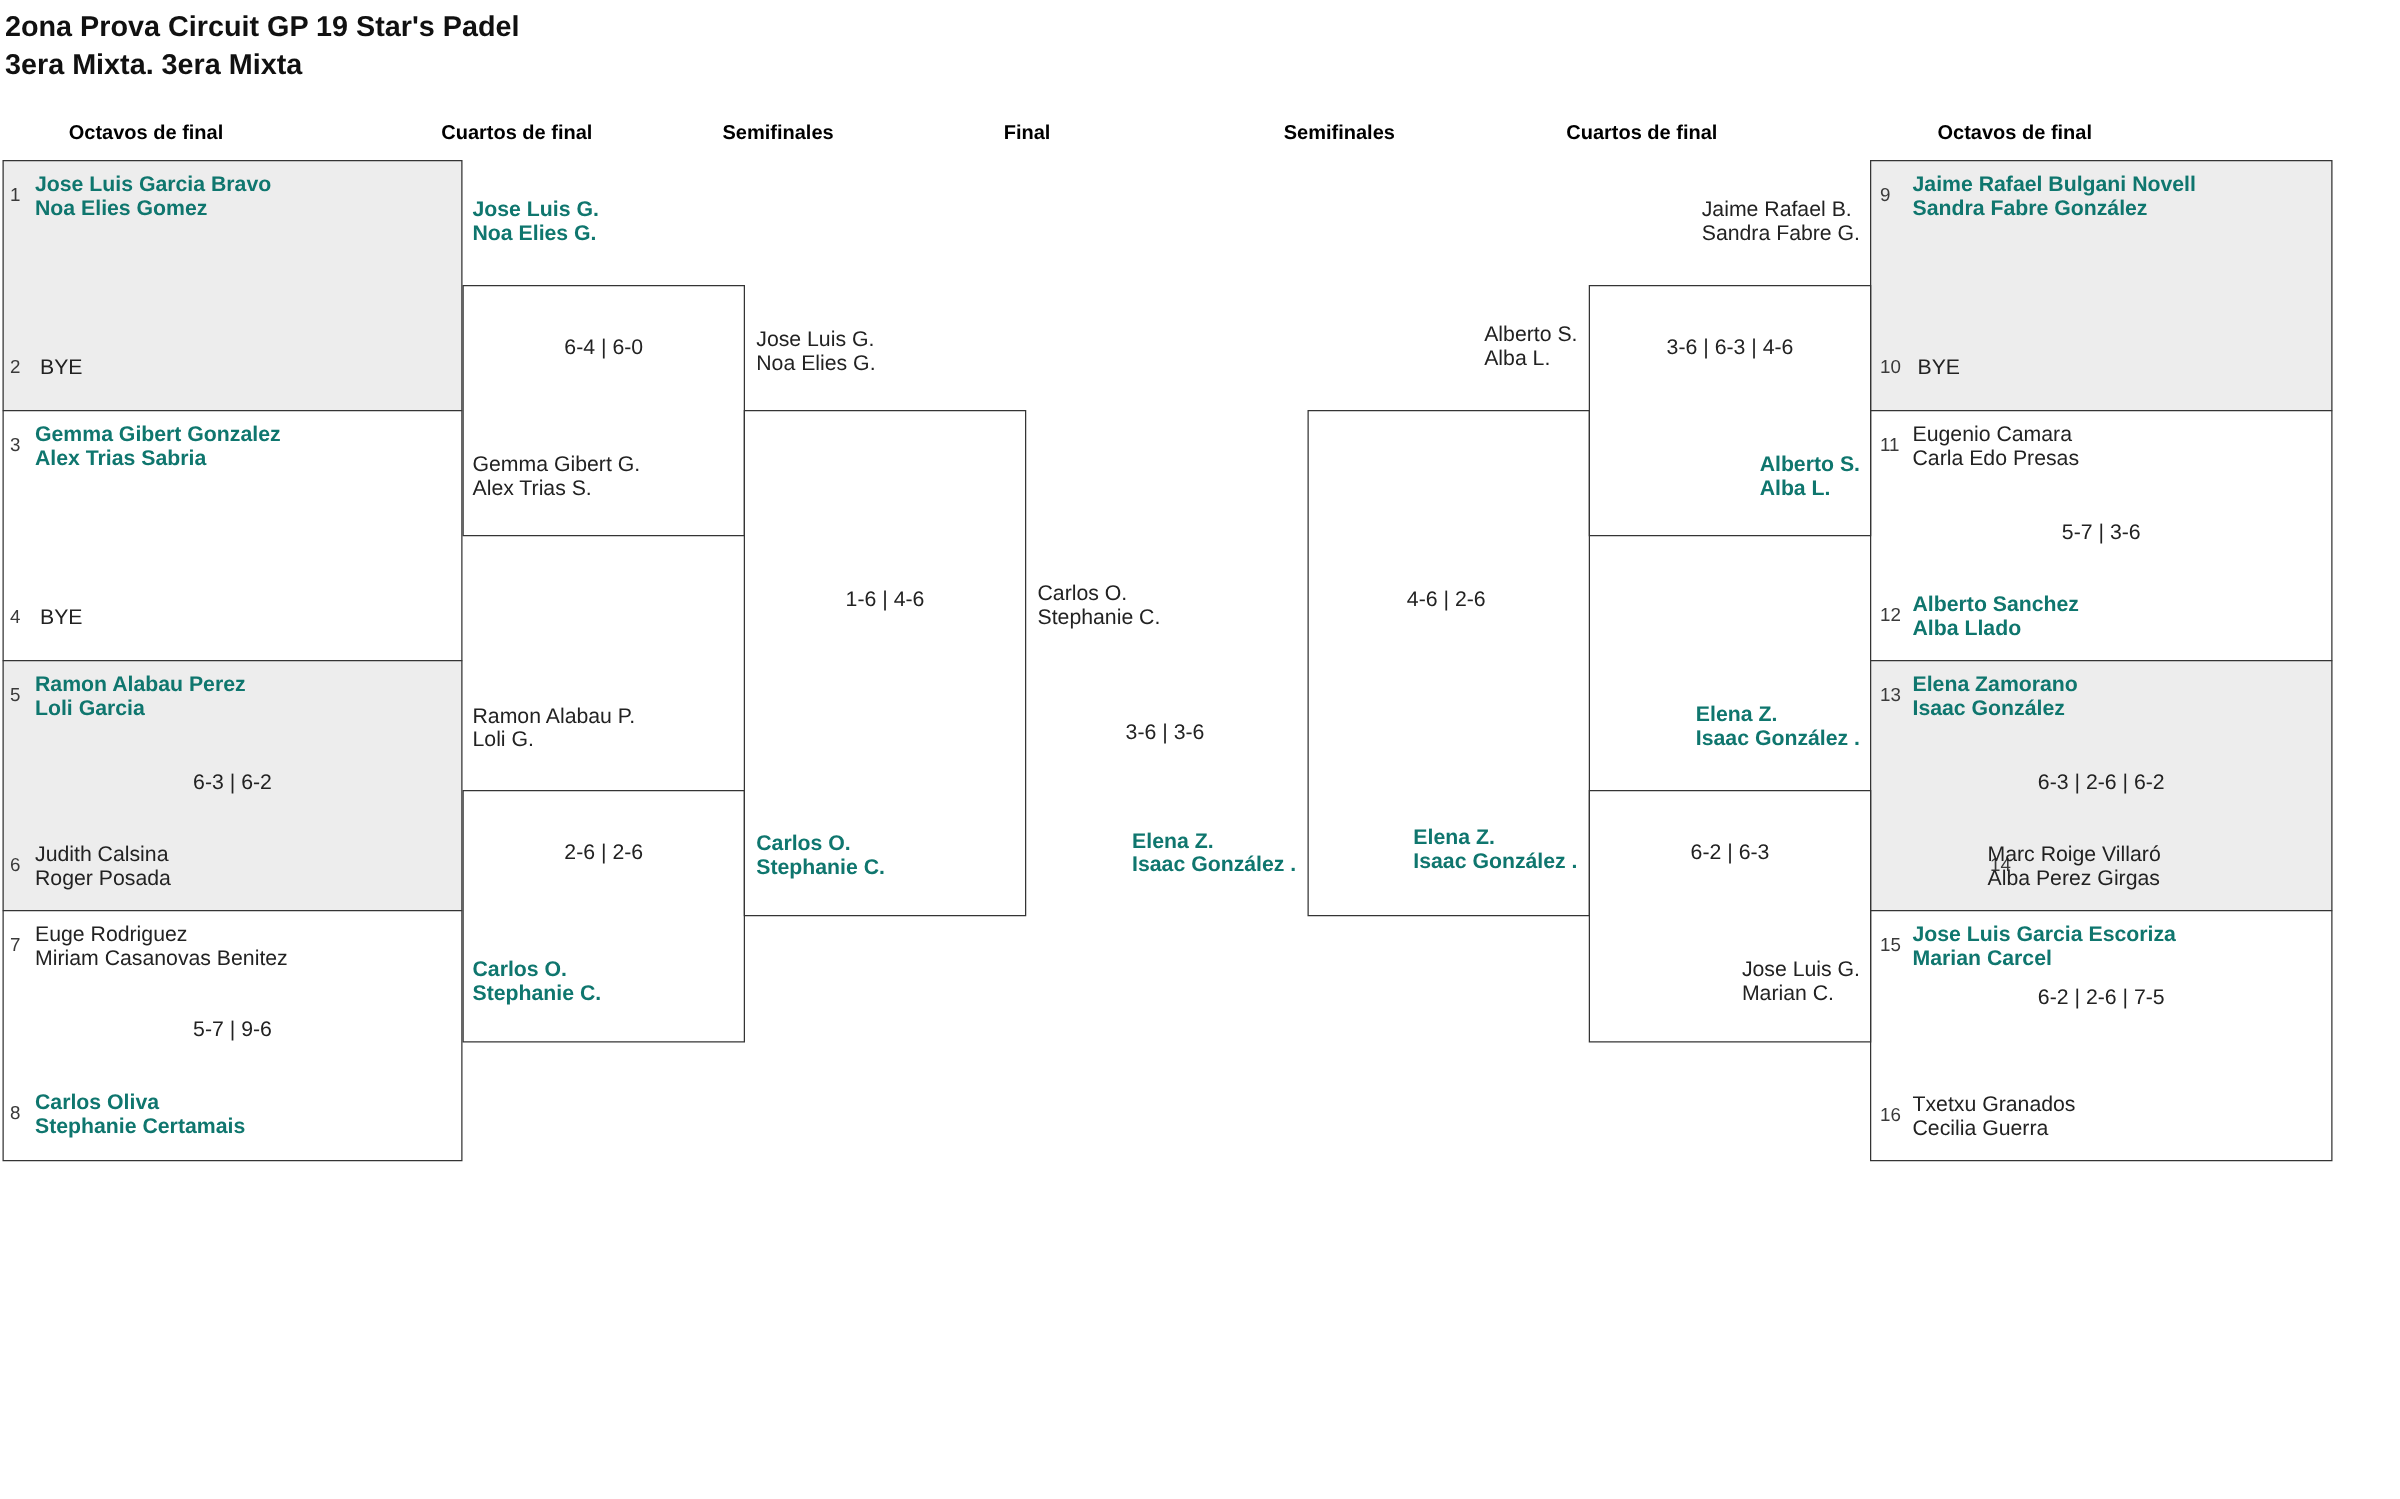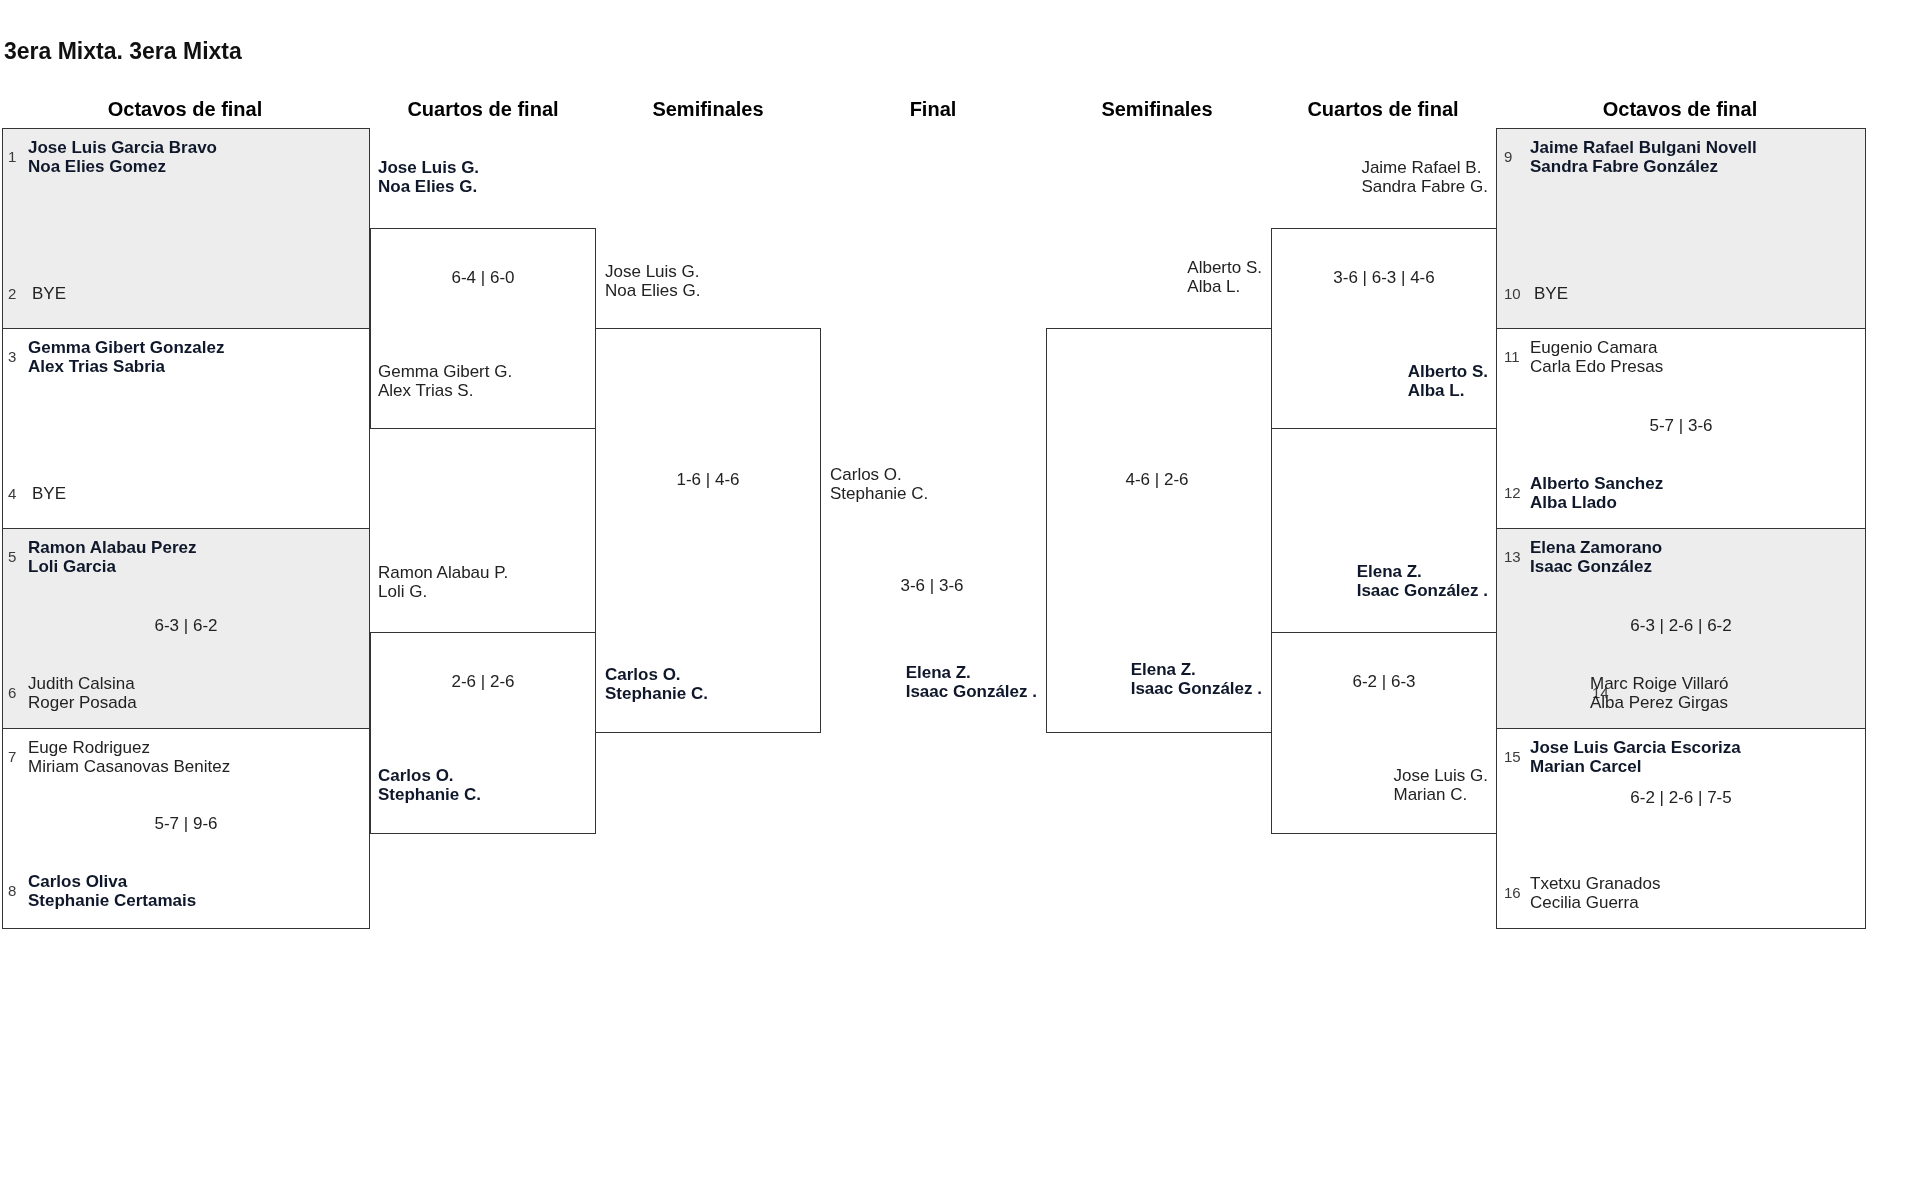--- a/index.html
+++ b/index.html
@@ -1,38 +1,39 @@
 <!DOCTYPE html>
 <html><head>
 <meta charset="utf-8">
 <style>
   html,body{margin:0;padding:0;background:#fff;}
   #stage{position:relative;width:1920px;height:1199px;background:#fff;
          font-family:"Liberation Sans",sans-serif;overflow:hidden;}
   .title{position:absolute;left:4px;font-size:23px;font-weight:700;color:#111;white-space:nowrap;}
-  .rh{position:absolute;top:98px;width:260px;margin-left:-130px;text-align:center;
-      font-size:20px;font-weight:700;color:#000;white-space:nowrap;}
+  .rh{position:absolute;top:98px;width:260px;margin-left:-130px;
+      font-size:16px;font-weight:700;color:#000;white-space:nowrap;}
   .box{position:absolute;border:1px solid #343434;box-sizing:border-box;background:#fff;}
   .grey{background:#ededed;}
   .nm{position:absolute;font-size:17px;line-height:19px;color:#222;white-space:nowrap;}
-  .b{font-weight:700;color:#0f172a;}
+  .b{font-weight:700;color:#0f766e;}
   .ra{text-align:left;}
   .seed{position:absolute;font-size:15px;line-height:17px;color:#3a3a3a;white-space:nowrap;}
   .sc{position:absolute;font-size:17px;line-height:19px;color:#222;transform:translateX(-50%);white-space:nowrap;}
   
   #logo{position:absolute;left:1686px;top:4px;width:210px;height:64px;}
   .dot{position:absolute;border-radius:50%;}
   #logo .wordmark{position:absolute;left:66px;top:6px;font-size:45px;font-weight:700;
        letter-spacing:-1px;color:#7cb928;}
 </style>
 </head>
 <body>
 
 <div id="stage">
 
+  <div class="title" style="top:8px">2ona Prova Circuit GP 19 Star's Padel</div>
   <div class="title" style="top:38px">3era Mixta. 3era Mixta</div>
 
 
   <div class="rh" style="left:185px">Octavos de final</div>
   <div class="rh" style="left:483px">Cuartos de final</div>
   <div class="rh" style="left:708px">Semifinales</div>
   <div class="rh" style="left:933px">Final</div>
   <div class="rh" style="left:1157px">Semifinales</div>
   <div class="rh" style="left:1383px">Cuartos de final</div>
   <div class="rh" style="left:1680px">Octavos de final</div>

